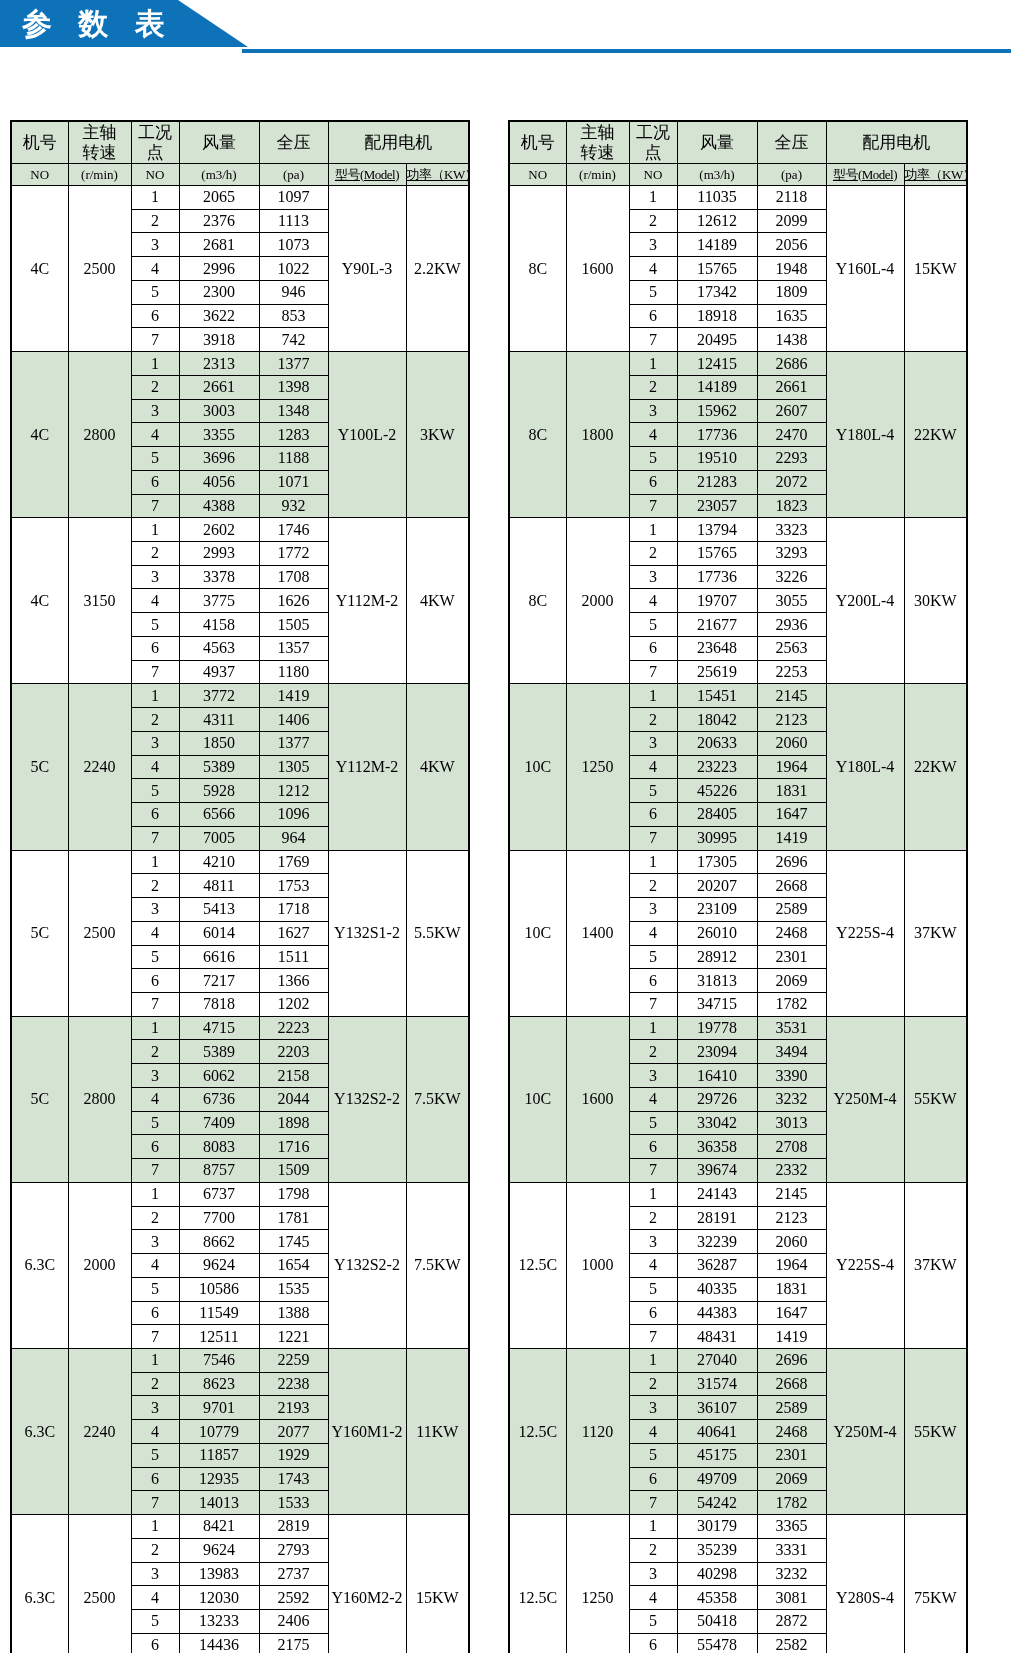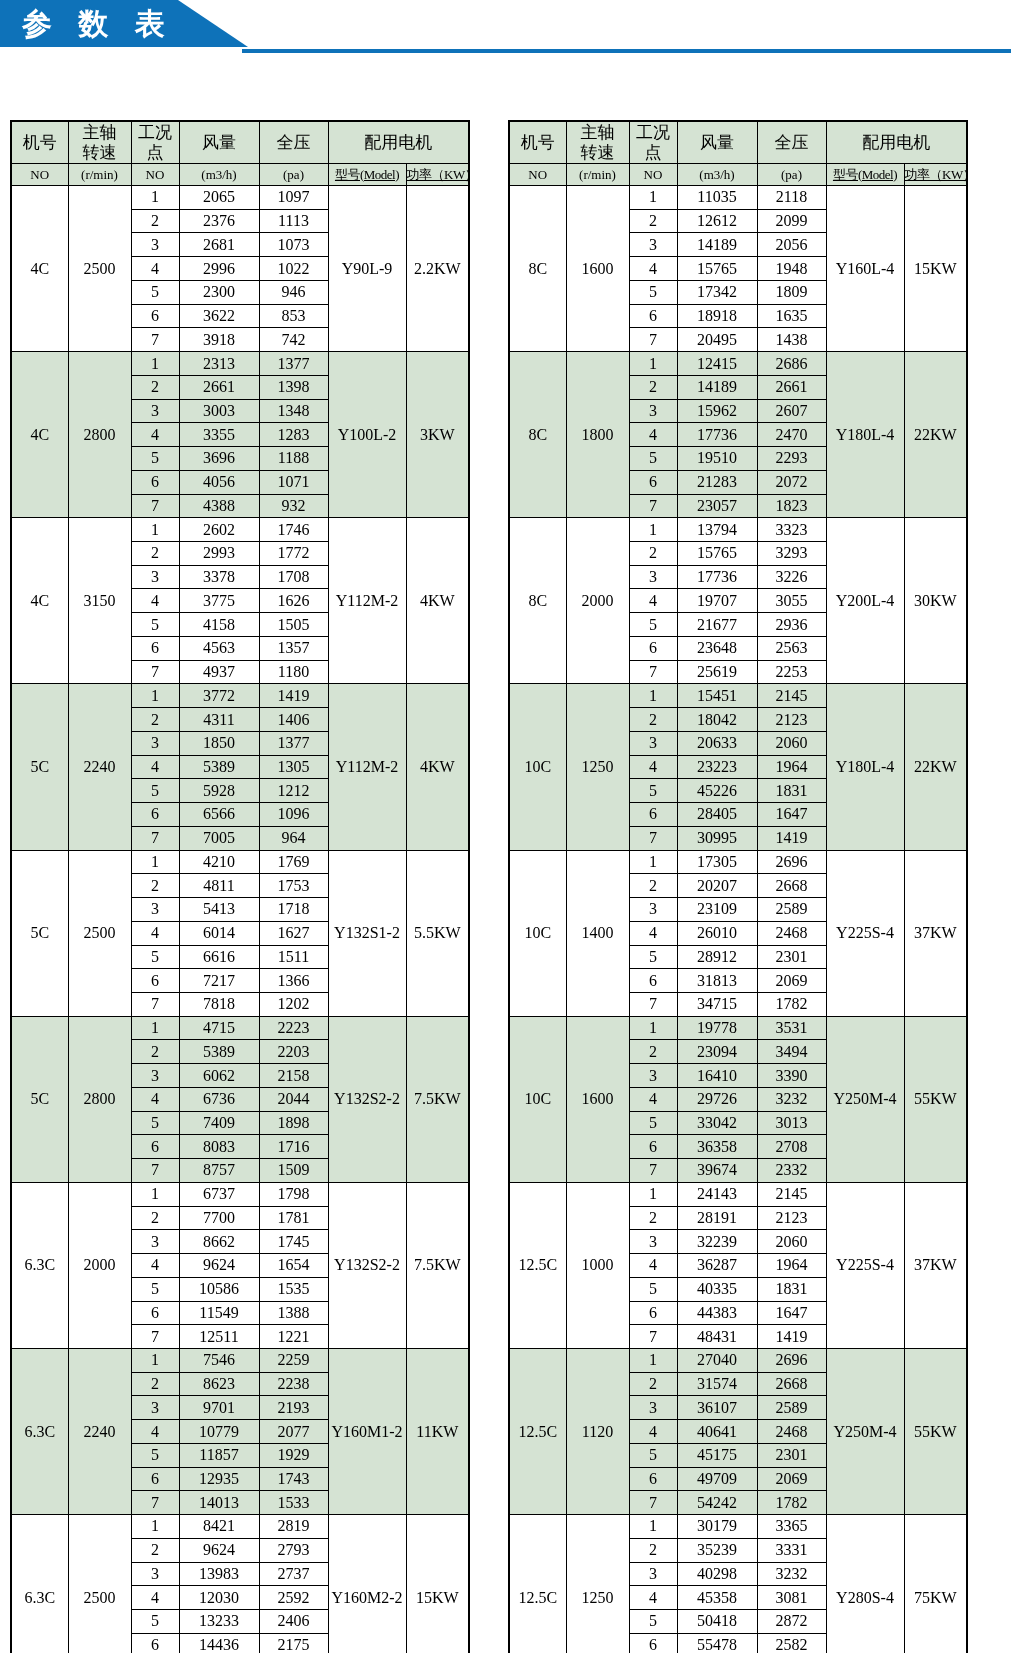--- a/index.html
+++ b/index.html
@@ -83,21 +83,21 @@
           <th class="tight">功率（KW）</th>
         </tr>
       </thead>
       <tbody>
         <tr>
           <td rowspan="7">4C</td>
           <td rowspan="7">2500</td>
           <td>1</td>
           <td>2065</td>
           <td>1097</td>
-          <td rowspan="7">Y90L-9</td>
+          <td rowspan="7">Y90L-3</td>
           <td rowspan="7">2.2KW</td>
         </tr>
         <tr>
           <td>2</td>
           <td>2376</td>
           <td>1113</td>
         </tr>
         <tr>
           <td>3</td>
           <td>2681</td>

